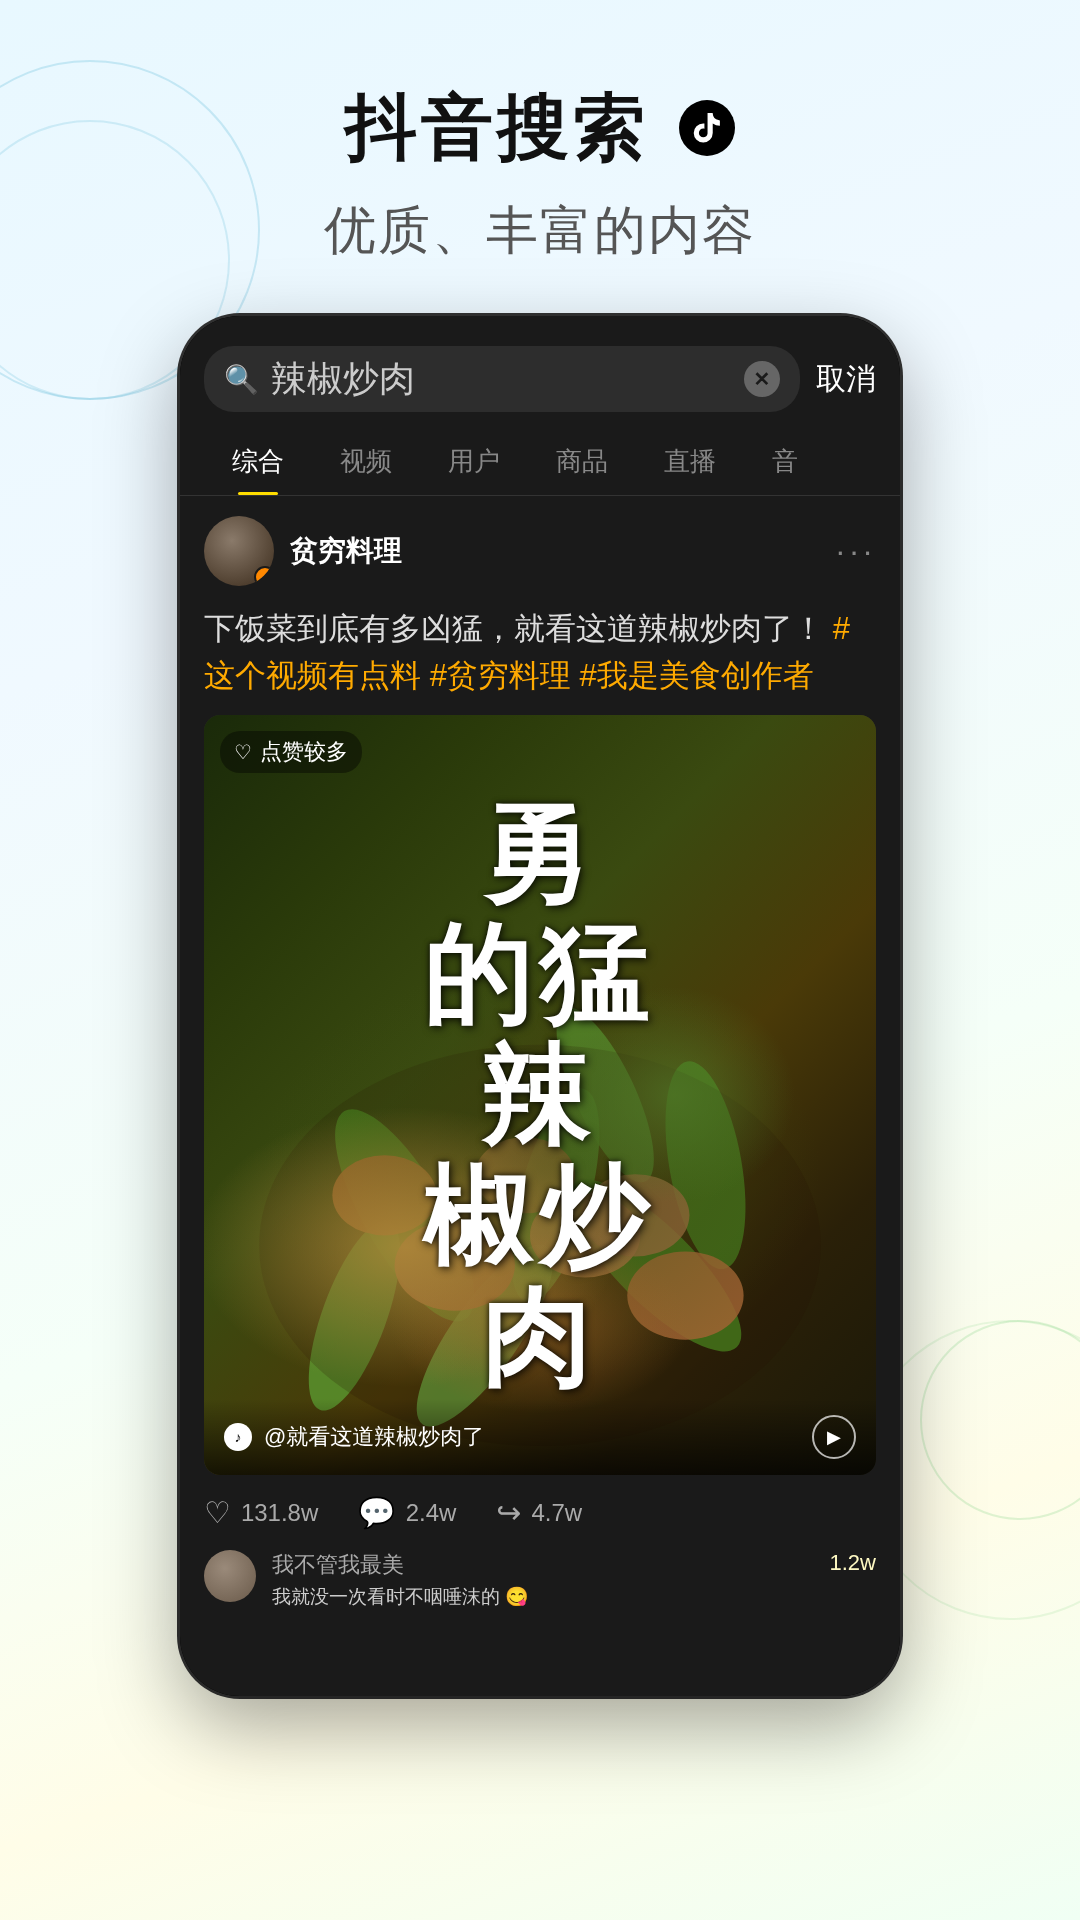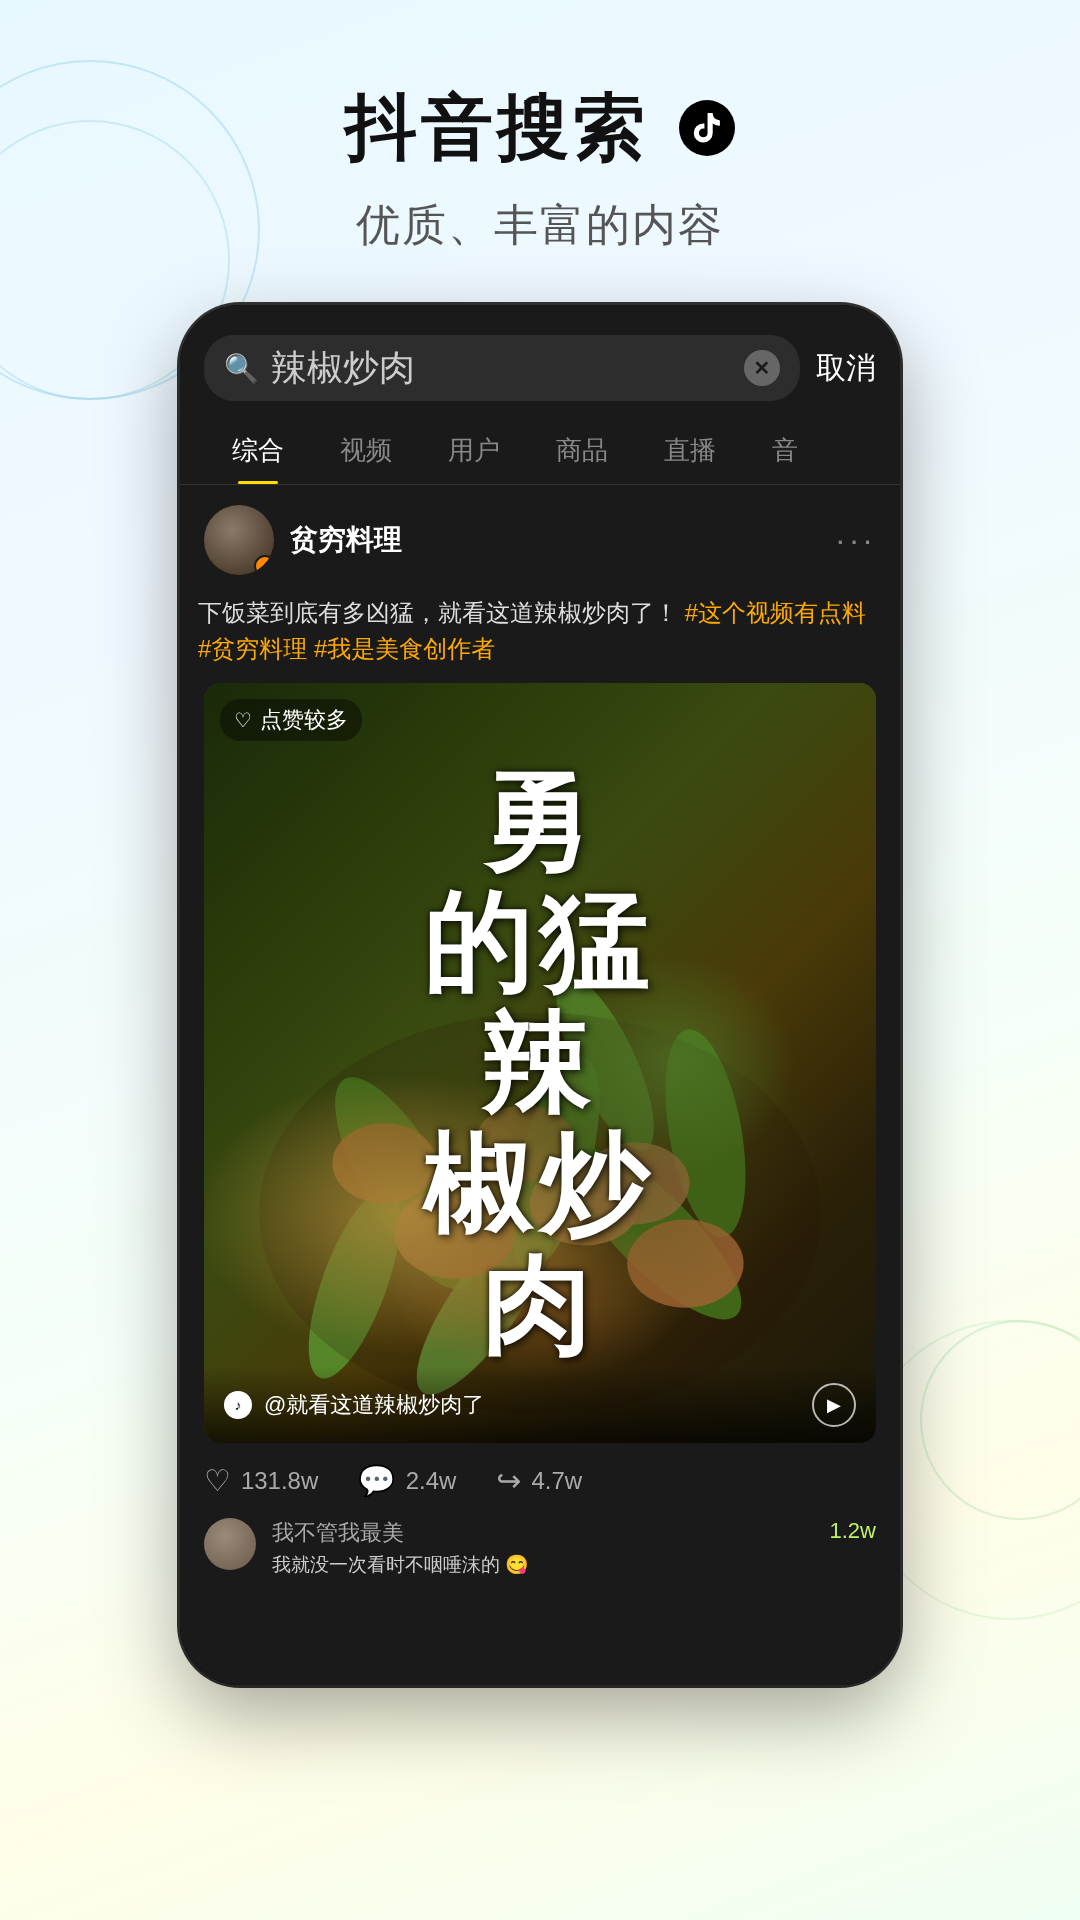--- a/index.html
+++ b/index.html
@@ -71,21 +71,21 @@
       justify-content: center;
       margin-left: 8px;
     }
 
     .tiktok-logo-badge svg {
       width: 36px;
       height: 36px;
     }
 
     .subtitle {
-      font-size: 44px;
+      font-size: 52px;
       color: #555;
       font-weight: 400;
       letter-spacing: 2px;
     }
 
     
     .phone-wrapper {
       display: flex;
       justify-content: center;
       align-items: flex-start;
@@ -256,22 +256,22 @@
     }
 
     .more-icon {
       color: #888;
       font-size: 32px;
       letter-spacing: 3px;
     }
 
     
     .post-desc {
-      padding: 0 18px 16px;
-      font-size: 24px;
+      padding: 0 24px 16px;
+      font-size: 31px;
       line-height: 1.5;
     }
 
     .post-desc-text {
       color: #ddd;
     }
 
     .hashtag {
       color: #ffaa00;
     }
@@ -439,21 +439,21 @@
     }
 
     .comment-text {
       font-size: 19px;
       color: #ccc;
       flex: 1;
     }
 
     .comment-count {
       font-size: 22px;
-      color: #bef264;
+      color: #fef9c3;
     }
   </style>
 </head>
 <body>
 
 <div class="bg-circle bg-circle-1"></div>
 <div class="bg-circle bg-circle-2"></div>
 <div class="bg-circle bg-circle-3"></div>
 <div class="bg-circle bg-circle-4"></div>
 

